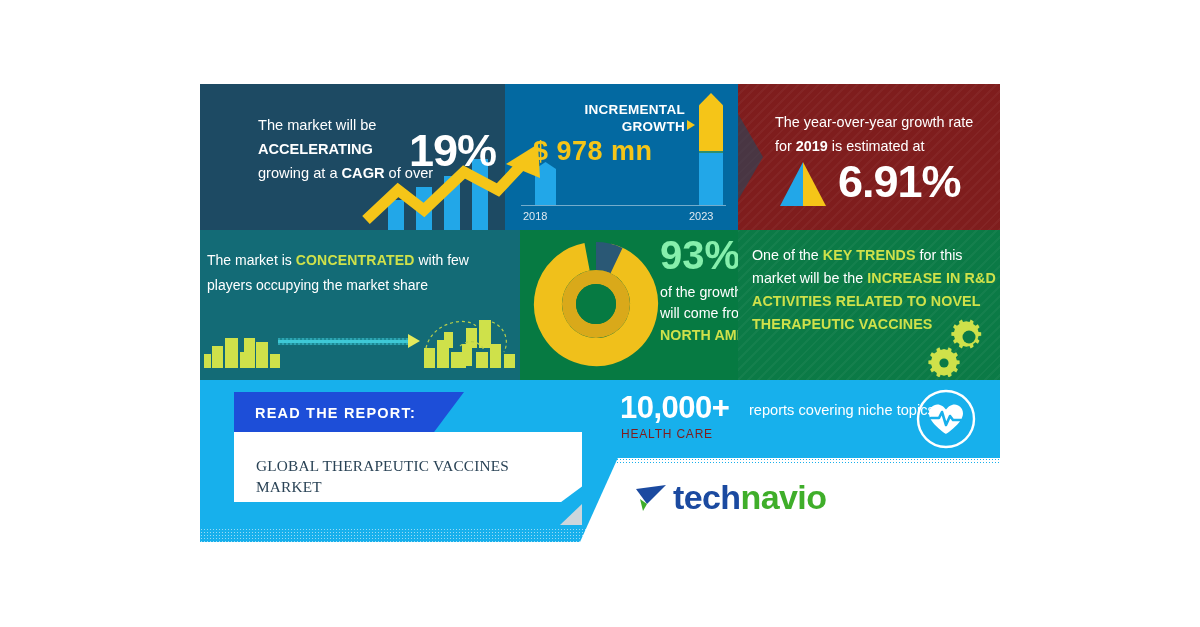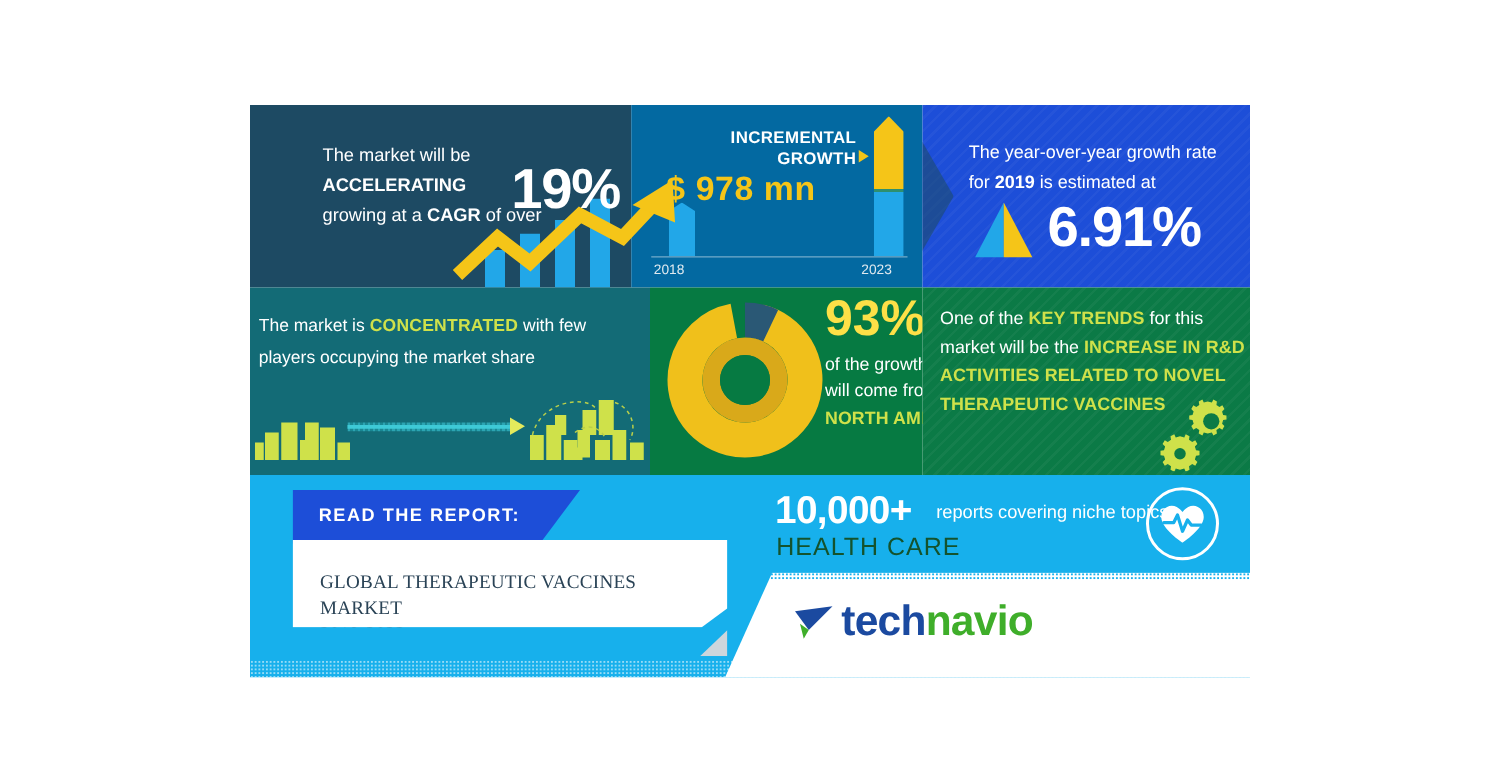--- a/index.html
+++ b/index.html
@@ -14,21 +14,21 @@
   .infographic {
     position: absolute; left: 200px; top: 84px;
     width: 800px; height: 458px;
     overflow: hidden;
   }
 
   
   .row1 { position: absolute; left: 0; top: 0; width: 800px; height: 146px; }
   .p1 { position: absolute; left: 0; top: 0; width: 305px; height: 146px; background: #1d4a63; }
   .p2 { position: absolute; left: 305px; top: 0; width: 233px; height: 146px; background: #0369a1; }
-  .p3 { position: absolute; left: 538px; top: 0; width: 262px; height: 146px; background: #1d4ed8; overflow: hidden; }
+  .p3 { position: absolute; left: 538px; top: 0; width: 262px; height: 146px; background: #7f1d1d; overflow: hidden; }
   .p3 .stripes {
     position: absolute; inset: 0;
     background-image: repeating-linear-gradient(135deg,
       rgba(255,255,255,0.035) 0 2px, rgba(255,255,255,0) 2px 7px);
   }
   .p3 .notch {
     position: absolute; left: -1px; top: 28px; width: 26px; height: 90px;
     background: #1d4a63;
     clip-path: polygon(0 0, 100% 50%, 0 100%);
     opacity: .55;
@@ -111,21 +111,21 @@
   }
   .conc-text b { font-weight: bold; color: #cfe14a; letter-spacing: .2px; }
   .arrowline { position: absolute; left: 78px; top: 108px; width: 135px; height: 7px;
     background: repeating-linear-gradient(to right, #2ca4b2 0 2px, #1a8893 2px 4px); }
   .arrowline-core { position: absolute; left: 78px; top: 110px; width: 135px; height: 3px; background: #3ec9d6; }
   .arrowhead { position: absolute; left: 208px; top: 104px; width: 0; height: 0;
     border-left: 12px solid #e4ea5c; border-top: 7px solid transparent; border-bottom: 7px solid transparent; }
 
   
   .donut { position: absolute; left: 12px; top: 10px; width: 128px; height: 128px; }
-  .d93 { position: absolute; left: 140px; top: 3px; color: #fde047; font-weight: bold; font-size: 40px; text-align: center; }
+  .d93 { position: absolute; left: 140px; top: 3px; color: #86efac; font-weight: bold; font-size: 40px; text-align: center; }
   .dsub {
     position: absolute; left: 140px; top: 52px; width: 125px;
     color: #ffffff; font-size: 14.2px; line-height: 21px;
   }
   .dsub b { display: block; font-weight: bold; color: #cfe14a; letter-spacing: .1px; margin-top: 1px; }
 
   .kt-text {
     position: absolute; left: 14px; top: 14px; width: 247px;
     color: #ffffff; font-size: 14.3px; line-height: 23px;
   }
@@ -167,21 +167,21 @@
   .rp-count {
     position: absolute; left: 420px; top: 10px;
     color: #ffffff; font-weight: bold; font-size: 31px; letter-spacing: -.5px;
   }
   .rp-count-sub {
     position: absolute; left: 549px; top: 22px;
     color: #ffffff; font-size: 14.6px;
   }
   .rp-sector {
     position: absolute; left: 421px; top: 47px;
-    color: #14532d; font-size: 20px; letter-spacing: .8px;
+    color: #7f1d1d; font-size: 12px; letter-spacing: .8px;
   }
   .rp-read {
     position: absolute; left: 420px; top: 81px;
     color: #ffffff; font-size: 14.6px;
   }
   .rp-url {
     position: absolute; left: 420px; top: 106px;
     color: #ffffff; font-size: 14.6px; font-style: italic;
     text-decoration: underline; cursor: pointer;
   }

